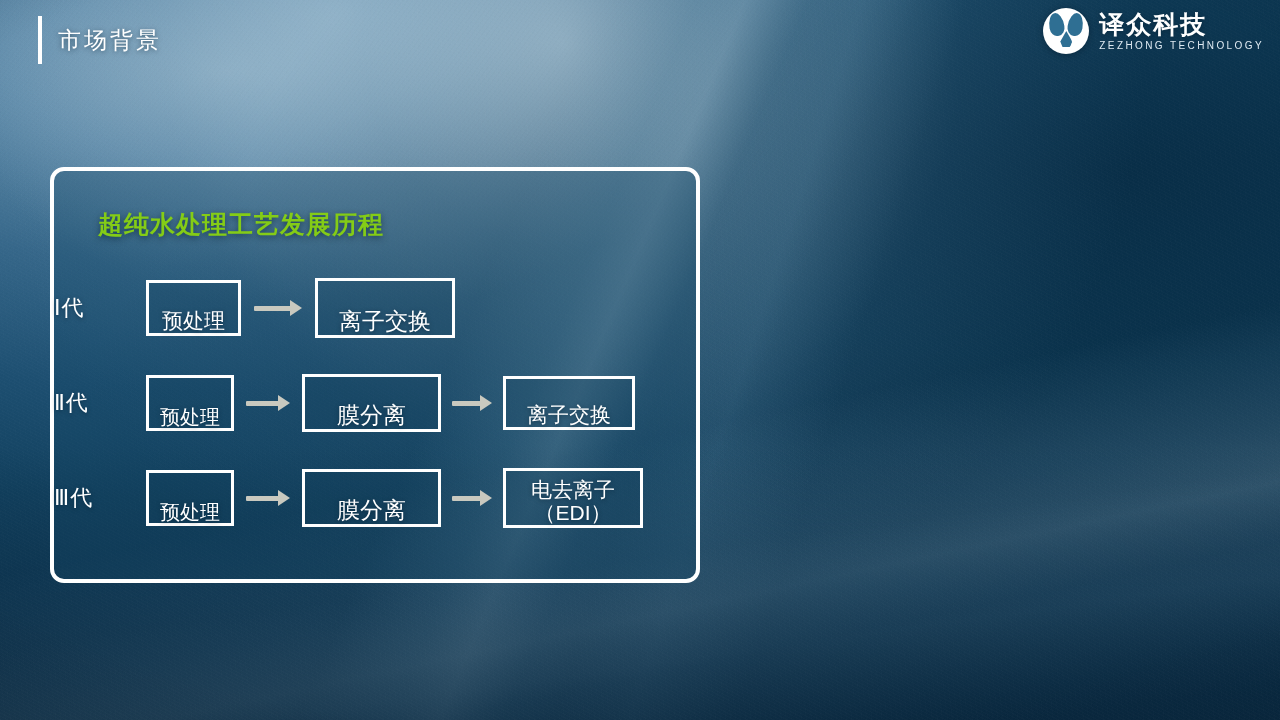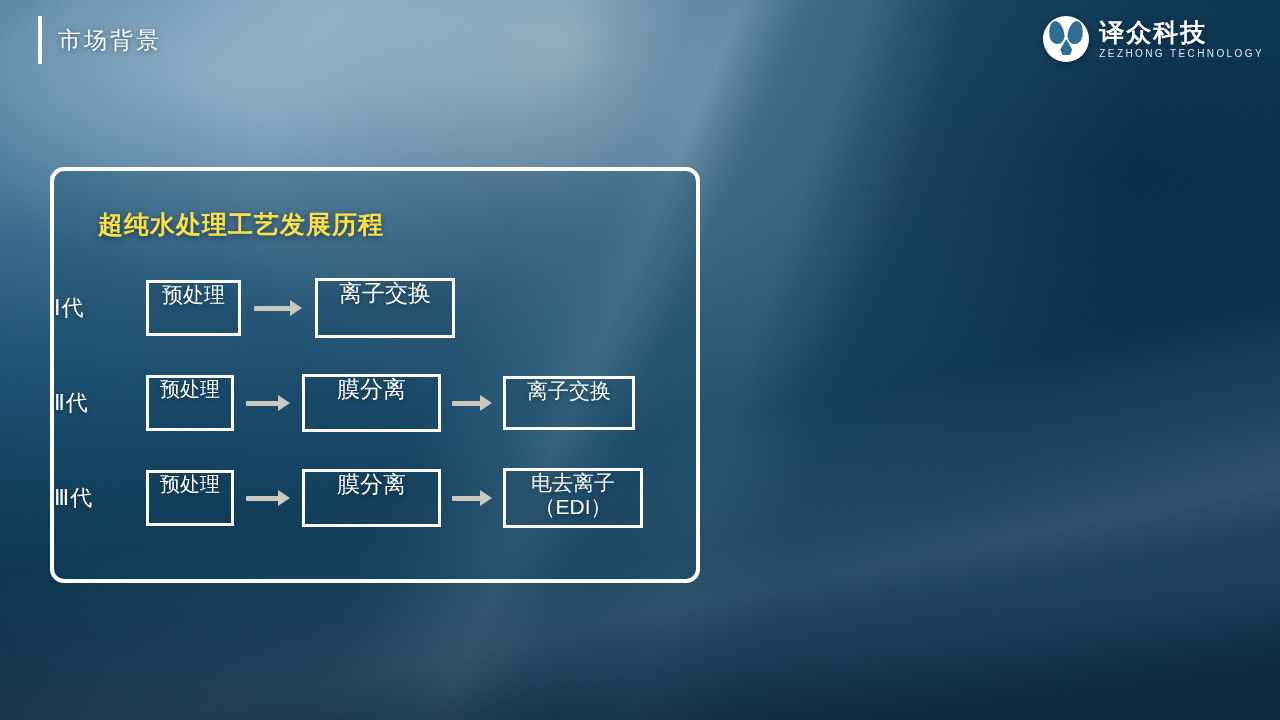--- a/index.html
+++ b/index.html
@@ -72,21 +72,21 @@
     color: #ffffff;
     font-size: 23px;
     letter-spacing: 3px;
     line-height: 1;
     text-shadow: 0 1px 5px rgba(4,26,42,0.55);
     white-space: nowrap;
   }
 
   
   .logo {
-    position: absolute; right: 16px; top: 16px;
+    position: absolute; right: 16px; top: 8px;
     display: flex; align-items: center; gap: 10px;
   }
   .logo-mark {
     width: 46px; height: 46px; border-radius: 50%;
     background: #ffffff;
     position: relative; flex: none;
     box-shadow: 0 1px 6px rgba(3,22,38,0.45);
     overflow: hidden;
   }
   .logo-mark::before, .logo-mark::after {
@@ -114,21 +114,21 @@
   .panel {
     position: absolute;
     left: 50px; top: 167px; width: 650px; height: 416px;
     border: 4px solid #ffffff;
     border-radius: 14px;
     box-sizing: border-box;
     background: rgba(19,70,101,0.30);
   }
   .panel-title {
     position: absolute; left: 44px; top: 37px;
-    color: #fde047; font-size: 25px; font-weight: bold; letter-spacing: 1px;
+    color: #84cc16; font-size: 25px; font-weight: bold; letter-spacing: 1px;
     text-shadow: 0 2px 6px rgba(4,26,42,0.6);
     white-space: nowrap;
   }
 
   .flow-rows { position: absolute; left: 0; top: 104px; right: 0; }
   .flow-row {
     position: relative;
     height: 66px;
     margin-bottom: 29px;
     display: flex; align-items: center;
@@ -140,21 +140,21 @@
     box-sizing: border-box;
     color: #ffffff; font-size: 22px; letter-spacing: 1px;
     text-shadow: 0 1px 4px rgba(4,26,42,0.5);
     white-space: nowrap;
   }
 
   .node {
     border: 3px solid #ffffff;
     box-sizing: border-box;
     display: flex; flex-direction: column;
-    align-items: center; justify-content: flex-start;
+    align-items: center; justify-content: flex-end;
     color: #ffffff;
     text-shadow: 0 1px 4px rgba(4,26,42,0.55);
     background: rgba(16,62,92,0.22);
     flex: none;
     text-align: center;
   }
   .node-line { white-space: nowrap; line-height: 1.12; }
 
   .arrow {
     flex: none;

